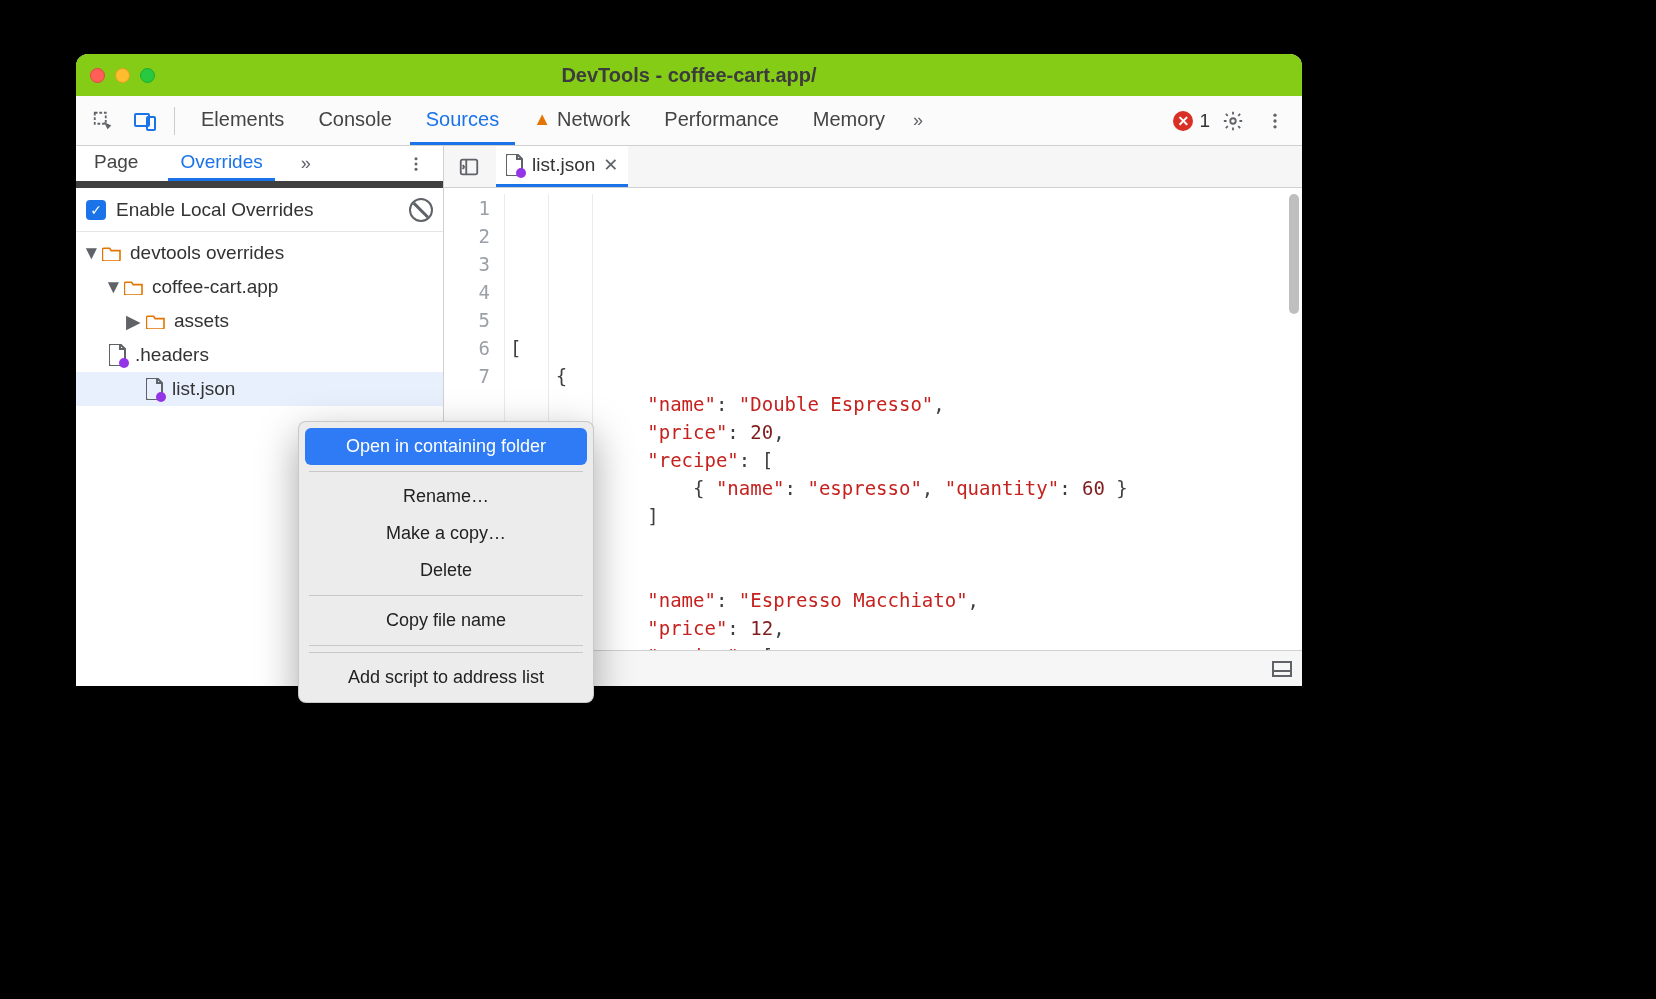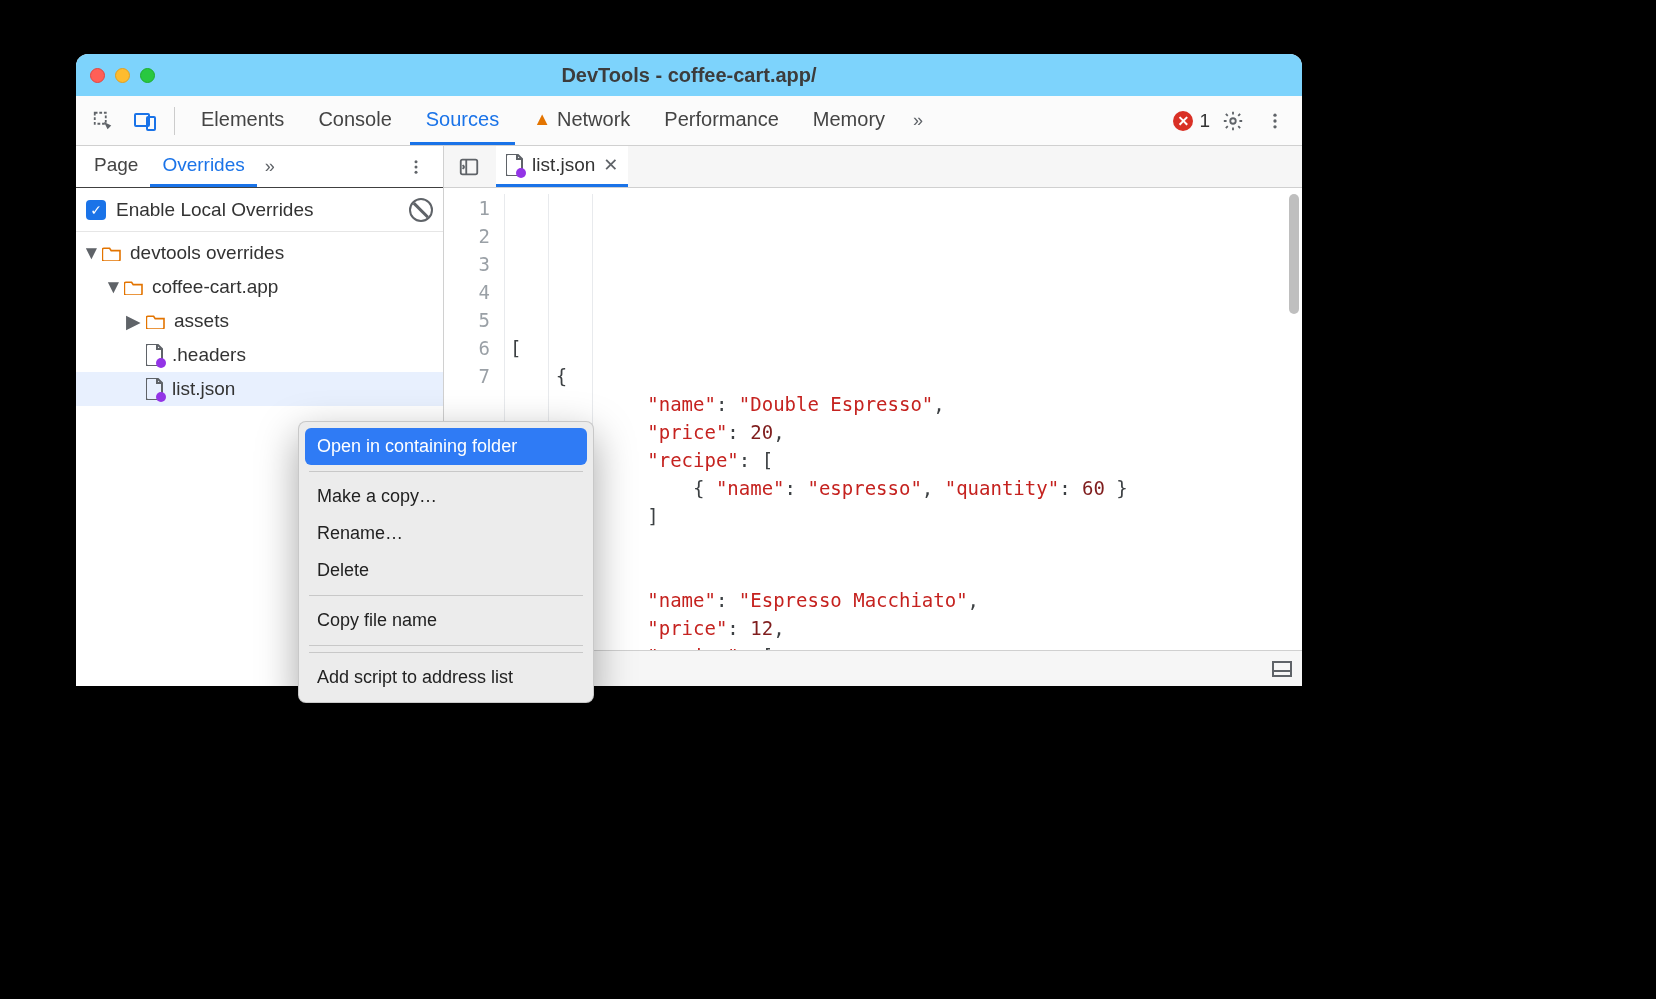--- a/index.html
+++ b/index.html
@@ -24,21 +24,21 @@
     overflow: visible;
     display: flex;
     flex-direction: column;
   }
   
   .titlebar {
     height: 42px;
     display: flex;
     align-items: center;
     padding: 8px 14px;
-    background: #7dd3fc;
+    background: #84cc16;
     border-top-left-radius: 12px;
     border-top-right-radius: 12px;
     position: relative;
   }
   .traffic { display: flex; gap: 10px; }
   .traffic-light {
     width: 15px; height: 15px; border-radius: 50%;
   }
   .tl-red    { background: #ff5f57; border:1px solid #e24640; }
   .tl-yellow { background: #febc2e; border:1px solid #dfa023; }
@@ -85,23 +85,23 @@
   .body { flex:1; display:flex; min-height:0; }
   .sidebar {
     width: 368px;
     border-right: 1px solid #d0d0d0;
     display:flex; flex-direction:column;
     background:#fff;
   }
   .side-tabs {
     height: 42px;
     display:flex; align-items:center;
-    border-bottom:1px solid #404040;
+    border-bottom:7px solid #404040;
     padding: 0 6px;
-    gap:0;
+    gap:18px;
   }
   .side-tab { padding: 0 12px; height:100%; display:flex; align-items:center; font-size:19px; color:#444; border-bottom:3px solid transparent; }
   .side-tab.active { color:#1a73e8; border-bottom-color:#1a73e8; }
   .side-tabs-spacer { flex:1; }
   .side-more { width:30px; text-align:center; color:#5f6368; }
 
   .enable-row {
     height: 44px;
     display:flex; align-items:center; gap:10px;
     padding: 0 10px;
@@ -218,20 +218,21 @@
     border:1px solid rgba(0,0,0,0.15);
     border-radius:8px;
     box-shadow: 0 14px 40px rgba(0,0,0,0.35);
     padding:6px;
     font-size:18px;
     color:#222;
   }
   .ctx-item {
     padding: 8px 12px;
     border-radius:6px;
+    text-align:center;
   }
   .ctx-item.hi {
     background:#2f7bf5;
     color:#fff;
   }
   .ctx-sep { height:1px; background:rgba(0,0,0,0.15); margin:6px 4px; }
 
   
   svg { display:block; }
 </style>
@@ -352,21 +353,21 @@
         </div>
         <div class="tree-row" style="padding-left:50px">
           <span class="tw">▶</span>
           <span class="folder-icon">
             <svg viewBox="0 0 24 20">
                 <path d="M2 4h7l2 3h11v11a2 2 0 0 1-2 2H2a2 2 0 0 1-2-2V6a2 2 0 0 1 2-2z" fill="none" stroke="#e37400" stroke-width="2"></path>
               </svg>
           </span>
           <span>assets</span>
         </div>
-        <div class="tree-row" style="padding-left:70px">
+        <div class="tree-row" style="padding-left:33px">
           <span class="file-icon">
             <svg viewBox="0 0 18 22">
                 <path d="M2 0h9l5 5v15a2 2 0 0 1-2 2H2a2 2 0 0 1-2-2V2a2 2 0 0 1 2-2z" fill="none" stroke="#5f6368" stroke-width="2"></path>
                 <path d="M11 0v5h5" fill="none" stroke="#5f6368" stroke-width="2"></path>
               </svg>
             <span class="dot-purple"></span>
           </span>
           <span>.headers</span>
         </div>
         <div class="tree-row sel" style="padding-left:70px">
@@ -427,21 +428,21 @@
         <span class="drawer-icon"></span>
       </div>
     </div>
 
   </div>
 </div>
 
 <div class="ctx" id="ctx">
     <div class="ctx-item hi">Open in containing folder</div>
     <div class="ctx-sep"></div>
+    <div class="ctx-item">Rename…</div>
     <div class="ctx-item">Make a copy…</div>
-    <div class="ctx-item">Rename…</div>
     <div class="ctx-item">Delete</div>
     <div class="ctx-sep"></div>
     <div class="ctx-item">Copy file name</div>
     <div class="ctx-sep"></div>
     <div class="ctx-sep"></div>
     <div class="ctx-item">Add script to address list</div>
   </div>
 
 </body></html>

